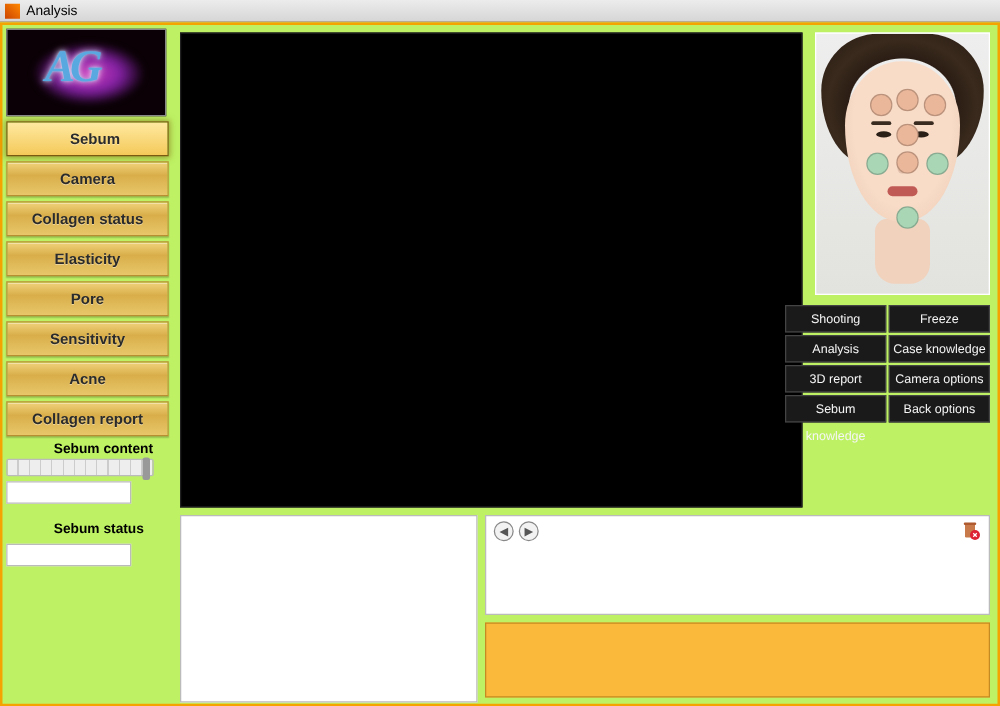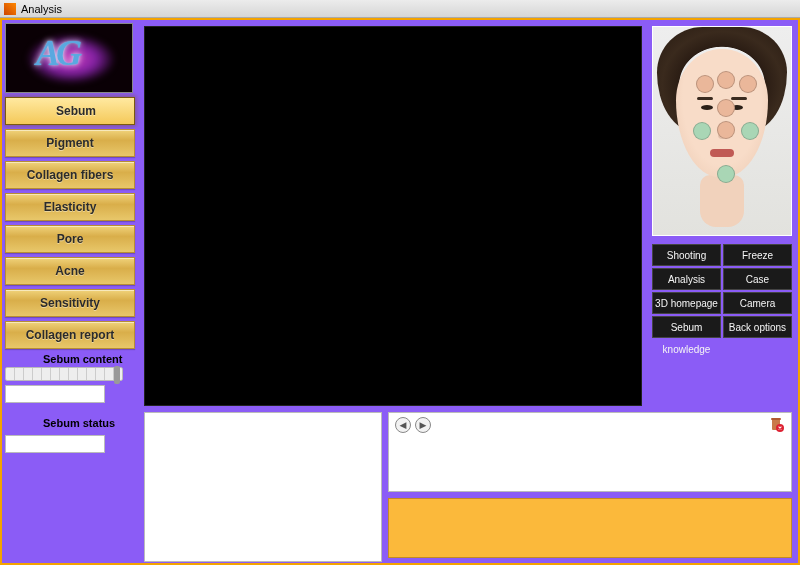--- a/index.html
+++ b/index.html
@@ -22,21 +22,21 @@
     align-items: center;
   }
   .titlebar-icon {
     width: 12px; height: 12px;
     background: linear-gradient(45deg, #c40, #f80);
     margin-right: 5px;
   }
   .frame {
     position: absolute;
     top: 18px; left: 0; right: 0; bottom: 0;
-    background: #8b5cf6;
+    background: #bef264;
     border: 2px solid #F4A300;
   }
   .sidebar {
     position: absolute;
     left: 3px; top: 3px;
     width: 130px;
   }
   .logo-box {
     width: 128px; height: 70px;
     background: #0a0005;
@@ -167,21 +167,21 @@
     width: 18px; height: 18px;
     border-radius: 50%;
     border: 1px solid rgba(0,0,0,0.2);
     cursor: pointer;
   }
   .dot.peach { background: #eab79a; }
   .dot.green { background: #a9d6b5; }
   .right-btn-grid {
     position: absolute;
     right: 6px; top: 224px;
-    width: 140px;
+    width: 164px;
     display: grid;
     grid-template-columns: 1fr 1fr;
     gap: 2px;
   }
   .rbtn {
     height: 22px;
     background: #1a1a1a;
     color: #f5f5f5;
     font-size: 10px;
     text-align: center;
@@ -250,26 +250,26 @@
 <div class="frame">
 
   <div class="sidebar">
     <div class="logo-box">
       <div class="logo-glow"></div>
       <div class="logo-text">AG</div>
     </div>
 
     <div class="tab-col">
       <div class="tab-btn active">Sebum</div>
-      <div class="tab-btn">Pigment</div>
-      <div class="tab-btn">Collagen fibers</div>
+      <div class="tab-btn">Camera</div>
+      <div class="tab-btn">Collagen status</div>
       <div class="tab-btn">Elasticity</div>
       <div class="tab-btn">Pore</div>
+      <div class="tab-btn">Sensitivity</div>
       <div class="tab-btn">Acne</div>
-      <div class="tab-btn">Sensitivity</div>
       <div class="tab-btn">Collagen report</div>
     </div>
 
     <div class="label-row">Sebum content</div>
     <div class="slider">
       <div class="slider-thumb"></div>
     </div>
     <div class="value-field"></div>
 
     <div class="label-row" style="margin-top:10px">Sebum status</div>
@@ -300,21 +300,21 @@
           <div class="dot green" style="left: 64px; top: 138px;"></div>
         </div>
     </div>
   </div>
 
   <div class="right-btn-grid">
     <div class="rbtn">Shooting</div>
     <div class="rbtn">Freeze</div>
     <div class="rbtn">Analysis</div>
     <div class="rbtn">Case knowledge</div>
-    <div class="rbtn">3D homepage</div>
+    <div class="rbtn">3D report</div>
     <div class="rbtn">Camera options</div>
     <div class="rbtn">Sebum knowledge</div>
     <div class="rbtn">Back options</div>
   </div>
 
   <div class="panel-left-bottom"></div>
 
   <div class="panel-mid-bottom">
     <div class="nav-arrows">
       <div class="circ-arrow">◀</div>

